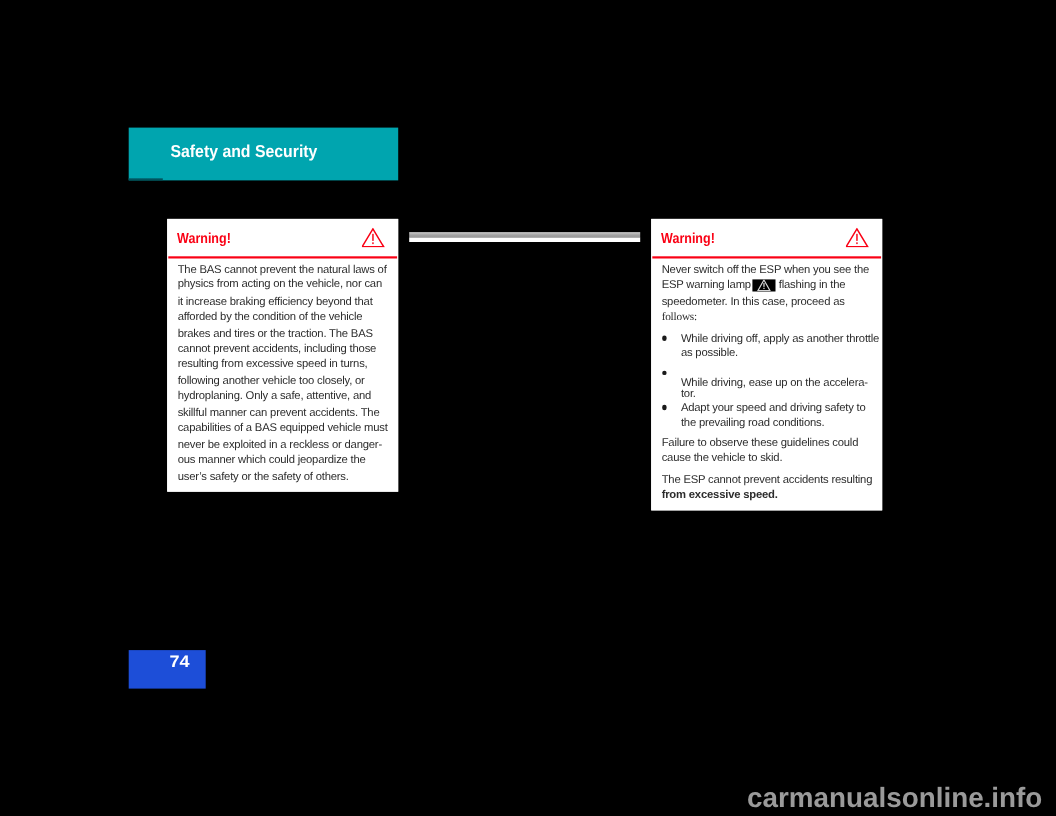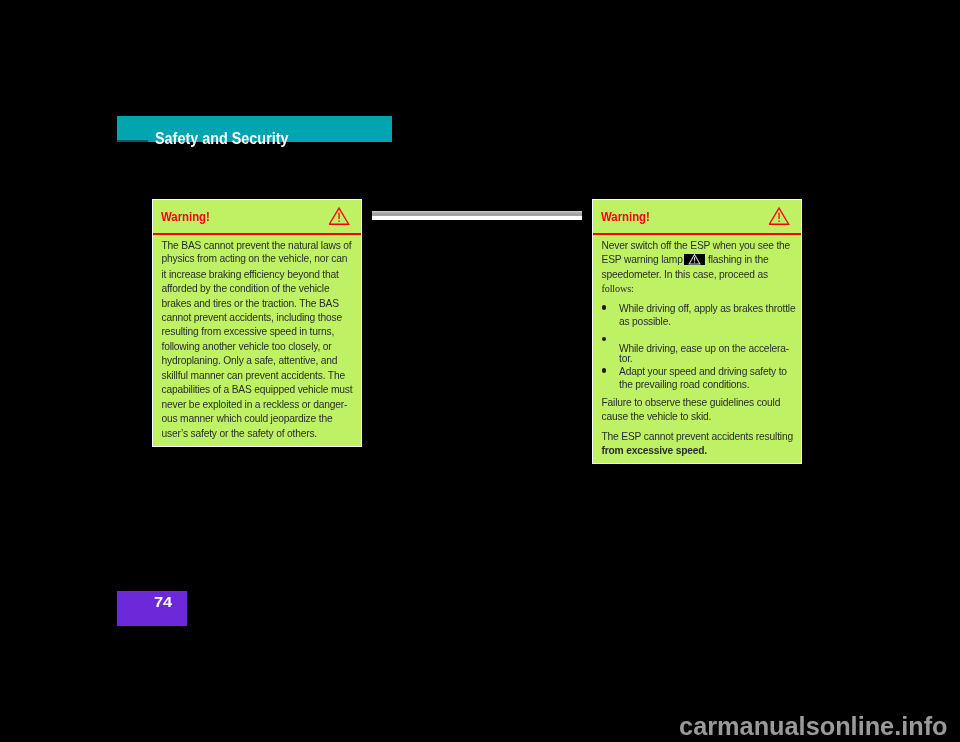--- a/index.html
+++ b/index.html
@@ -5,38 +5,37 @@
   html, body { margin:0; padding:0; }
   body {
     width:960px; height:742px; background:#000000;
     font-family:"Liberation Sans", sans-serif;
     overflow:hidden; position:relative;
   }
   .page { position:absolute; left:0; top:0; width:960px; height:742px; will-change:transform; }
 
   
   .section-header {
-    position:absolute; left:117px; top:116px; width:245px; height:26px;
+    position:absolute; left:117px; top:116px; width:245px; height:48px;
     background:#00A5AF;
-    padding-left:30px;
   }
 
   .section-header .title {
     position:absolute; left:38.1px; top:23.3px; height:0; line-height:0;
     color:#ffffff; font-size:15.7px; font-weight:bold; white-space:nowrap;
     transform:scaleX(0.917); transform-origin:0 0;
   }
   .section-header .notch {
     position:absolute; left:0; bottom:0; width:31px; height:2.2px;
     background:linear-gradient(to bottom,#016570 0%,#004850 100%);
   }
 
   
   .warnbox {
-    position:absolute; background:#bef264;
+    position:absolute; background:#ffffff;
     border:1.2px solid #ffffff;
     box-sizing:border-box;
   }
   .warnbox .label {
     position:absolute; display:inline-block; left:7.8px; top:16.9px; line-height:0;
     color:#fa0014; font-size:13.1px; font-weight:bold; white-space:nowrap;
     transform:scaleX(0.868); transform-origin:0 0;
   }
   .warnbox .tri { position:absolute; right:11.1px; top:7.2px; }
   .warnbox .rule {
@@ -61,21 +60,21 @@
 
   
   .graybar { position:absolute; }
   .graybar .top {
     height:5.0px;
     background:linear-gradient(to bottom,#c8c8c8 0%,#bdbdbd 22%,#a2a2a2 55%,#9c9c9c 88%,#d2d2d2 100%);
   }
   .graybar .bot { height:4.0px; background:#ffffff; }
 
   
-  .pagenum { position:absolute; background:#6d28d9;text-align:center; }
+  .pagenum { position:absolute; background:#1d4ed8;text-align:center; }
   .pagenum span {
     position:absolute; display:inline-block; left:36.8px; top:10.6px; line-height:0;
     color:#ffffff; font-weight:bold; font-size:15.2px; white-space:nowrap;
     transform:scaleX(1.08); transform-origin:0 0;
   }
 
   .watermark {
     position:absolute; color:#9a9a9a; font-weight:bold;
     font-size:25.3px; line-height:0; white-space:nowrap;
   }
@@ -140,21 +139,21 @@
           <svg width="21.1" height="11.1" viewBox="0 0 211 111" style="display:block" aria-hidden="true">
             <path d="M105 5 L159 101 L51 101 Z" fill="none" stroke="#d6d6d6" stroke-width="10.5"></path>
             <rect x="99.5" y="33" width="11.5" height="35" fill="#d6d6d6"></rect>
             <rect x="99.5" y="76" width="11.5" height="11.5" fill="#d6d6d6"></rect>
           </svg>
         </div>
         <div class="tline" style="top: 54.4px; left: 115.1px;">flashing in the</div>
         <div class="tline" style="top: 69px;">speedometer. In this case, proceed as</div>
         <div class="tline" style="top: 83.2px; font-family: Liberation Serif, serif;">follows:</div>
         <div class="bdot" style="top: 105.4px;"></div>
-        <div class="tline ind" style="top: 103px;">While driving off, apply as brakes throttle</div>
+        <div class="tline ind" style="top: 103px;">While driving off, apply as another throttle</div>
         <div class="tline ind" style="top: 116.3px;">as possible.</div>
         <div class="bdot" style="top: 136.7px;"></div>
         <div class="tline ind" style="top: 143px;">While driving, ease up on the accelera-</div>
         <div class="tline ind" style="top: 153px;">tor.</div>
         <div class="bdot" style="top: 168.3px;"></div>
         <div class="tline ind" style="top: 165.9px;">Adapt your speed and driving safety to</div>
         <div class="tline ind" style="top: 178.7px;">the prevailing road conditions.</div>
         <div class="tline" style="top: 196.8px;">Failure to observe these guidelines could</div>
         <div class="tline" style="top: 211.2px;">cause the vehicle to skid.</div>
         <div class="tline" style="top: 231px;">The ESP cannot prevent accidents resulting</div>

